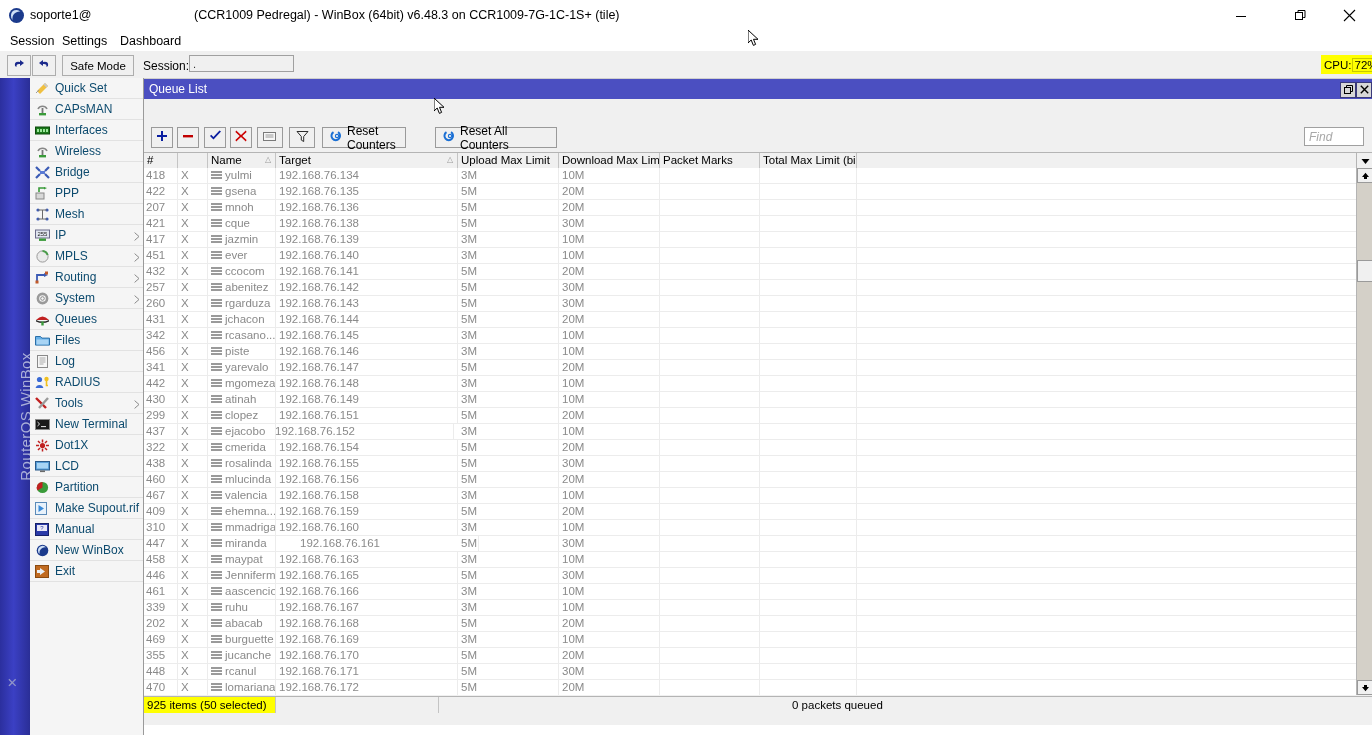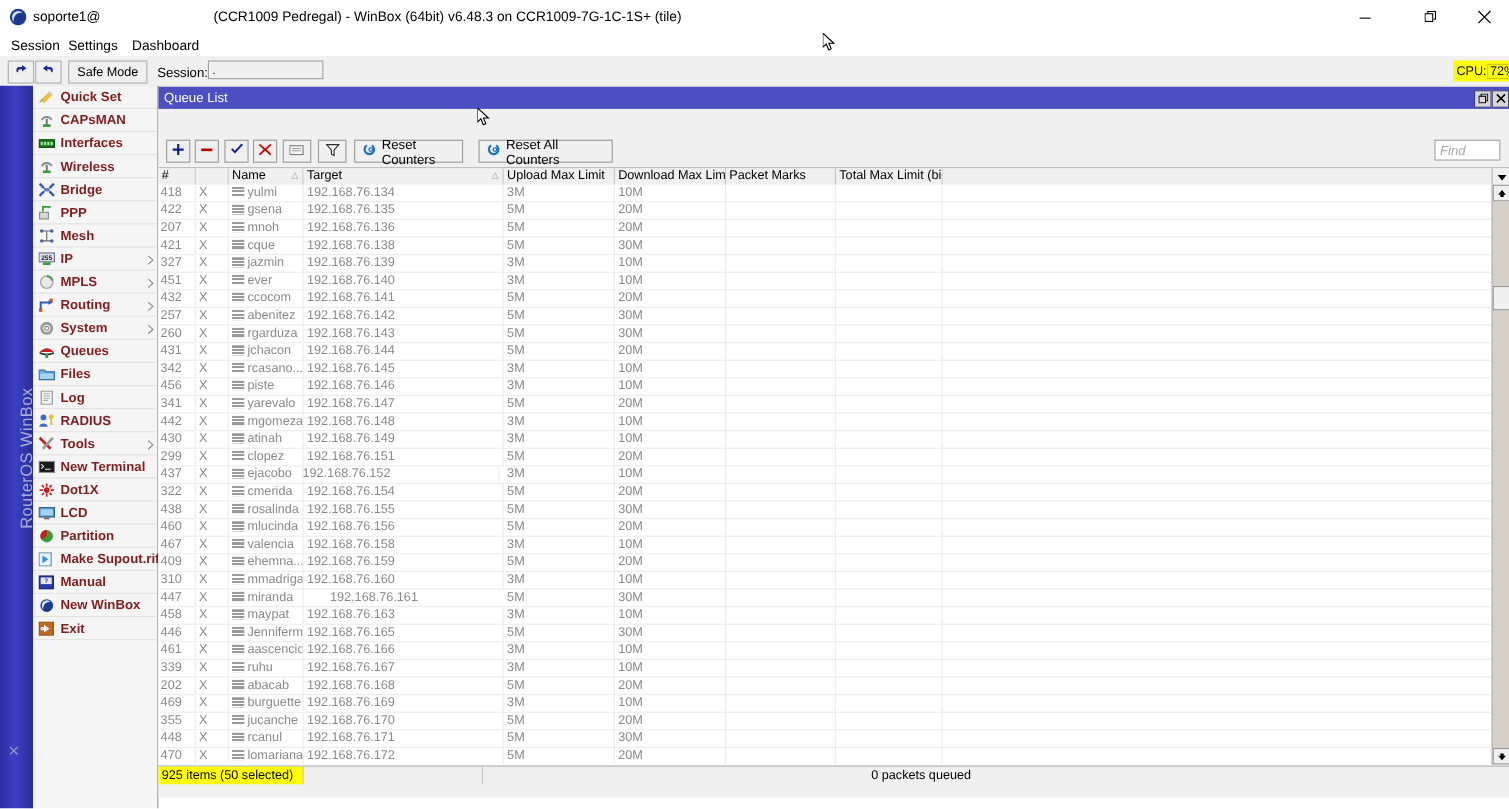--- a/index.html
+++ b/index.html
@@ -99,21 +99,21 @@
   }
 
   .menupanel{
     position:absolute;left:30px;top:78px;width:113px;height:657px;
     background:#f5f5f5;border-right:1px solid #9a9a9a;
   }
   .mrow{
     position:relative;height:20px;
     border-bottom:1px solid #e2e2e2;
     display:flex;align-items:center;
-    font-size:12px;color:#7f1d1d;font-weight:bold;
+    font-size:12px;color:#0c4a6e;
   }
   .mrow .mi{
     width:17px;height:15px;margin-left:4px;margin-right:4px;
     display:flex;align-items:center;justify-content:center;
     flex:0 0 17px;
   }
   .mrow .ml{white-space:nowrap;font-size:12px;}
   .mrow .arrow{
     position:absolute;right:4px;top:5px;width:0;height:0;
     border-left:5px solid #7a7a7a;border-top:4px solid transparent;border-bottom:4px solid transparent;
@@ -644,21 +644,21 @@
           </svg>
         </span>
       </div>
       <div class="qb" style="left:145px;width:26px;">
         <span>
           <svg width="13" height="13" viewBox="0 0 13 13">
               <path d="M1 1.5h11l-4.3 5v5l-2.4-1.4V6.5z" fill="none" stroke="#2b2b2b" stroke-width="1"></path>
             </svg>
         </span>
       </div>
-      <div class="qb wide" style="left:178px;width:99px;">
+      <div class="qb wide" style="left:178px;width:84px;">
         <span>
           <svg width="14" height="12" viewBox="0 0 14 12">
             <path d="M4.5 2.2 A4.3 4.3 0 1 0 9 2.2" fill="none" stroke="#1a6fd4" stroke-width="2"></path>
             <circle cx="8" cy="6" r="2.2" fill="#1a6fd4"></circle>
             <circle cx="8" cy="6" r="1" fill="#ffffff"></circle>
           </svg>
         </span>
         <span class="lbl">Reset Counters</span>
       </div>
       <div class="qb wide" style="left:291px;width:122px;">
@@ -732,21 +732,21 @@
           <div class="cell sep" style="left: 34px; width: 30px; padding-left: 3px; box-sizing: border-box;">X</div>
           <div class="cell sep" style="left: 64px; width: 68px; padding-left: 3px; box-sizing: border-box;"><span class="qicon"></span><span>cque</span></div>
           <div class="cell sep" style="left: 132px; width: 182px; padding-left: 3px; box-sizing: border-box;">192.168.76.138</div>
           <div class="cell sep" style="left: 314px; width: 101px; padding-left: 3px; box-sizing: border-box;">5M</div>
           <div class="cell sep" style="left: 415px; width: 101px; padding-left: 3px; box-sizing: border-box;">30M</div>
           <div class="cell sep" style="left: 516px; width: 100px; padding-left: 3px; box-sizing: border-box;"></div>
           <div class="cell sep" style="left: 616px; width: 97px; padding-left: 3px; box-sizing: border-box;"></div>
           <div class="cell" style="left: 713px; width: 499px;"></div>
         </div>
         <div class="trow">
-          <div class="cell sep" style="left: 0px; width: 34px; padding-left: 2px; box-sizing: border-box;">327</div>
+          <div class="cell sep" style="left: 0px; width: 34px; padding-left: 2px; box-sizing: border-box;">417</div>
           <div class="cell sep" style="left: 34px; width: 30px; padding-left: 3px; box-sizing: border-box;">X</div>
           <div class="cell sep" style="left: 64px; width: 68px; padding-left: 3px; box-sizing: border-box;"><span class="qicon"></span><span>jazmin</span></div>
           <div class="cell sep" style="left: 132px; width: 182px; padding-left: 3px; box-sizing: border-box;">192.168.76.139</div>
           <div class="cell sep" style="left: 314px; width: 101px; padding-left: 3px; box-sizing: border-box;">3M</div>
           <div class="cell sep" style="left: 415px; width: 101px; padding-left: 3px; box-sizing: border-box;">10M</div>
           <div class="cell sep" style="left: 516px; width: 100px; padding-left: 3px; box-sizing: border-box;"></div>
           <div class="cell sep" style="left: 616px; width: 97px; padding-left: 3px; box-sizing: border-box;"></div>
           <div class="cell" style="left: 713px; width: 499px;"></div>
         </div>
         <div class="trow">

